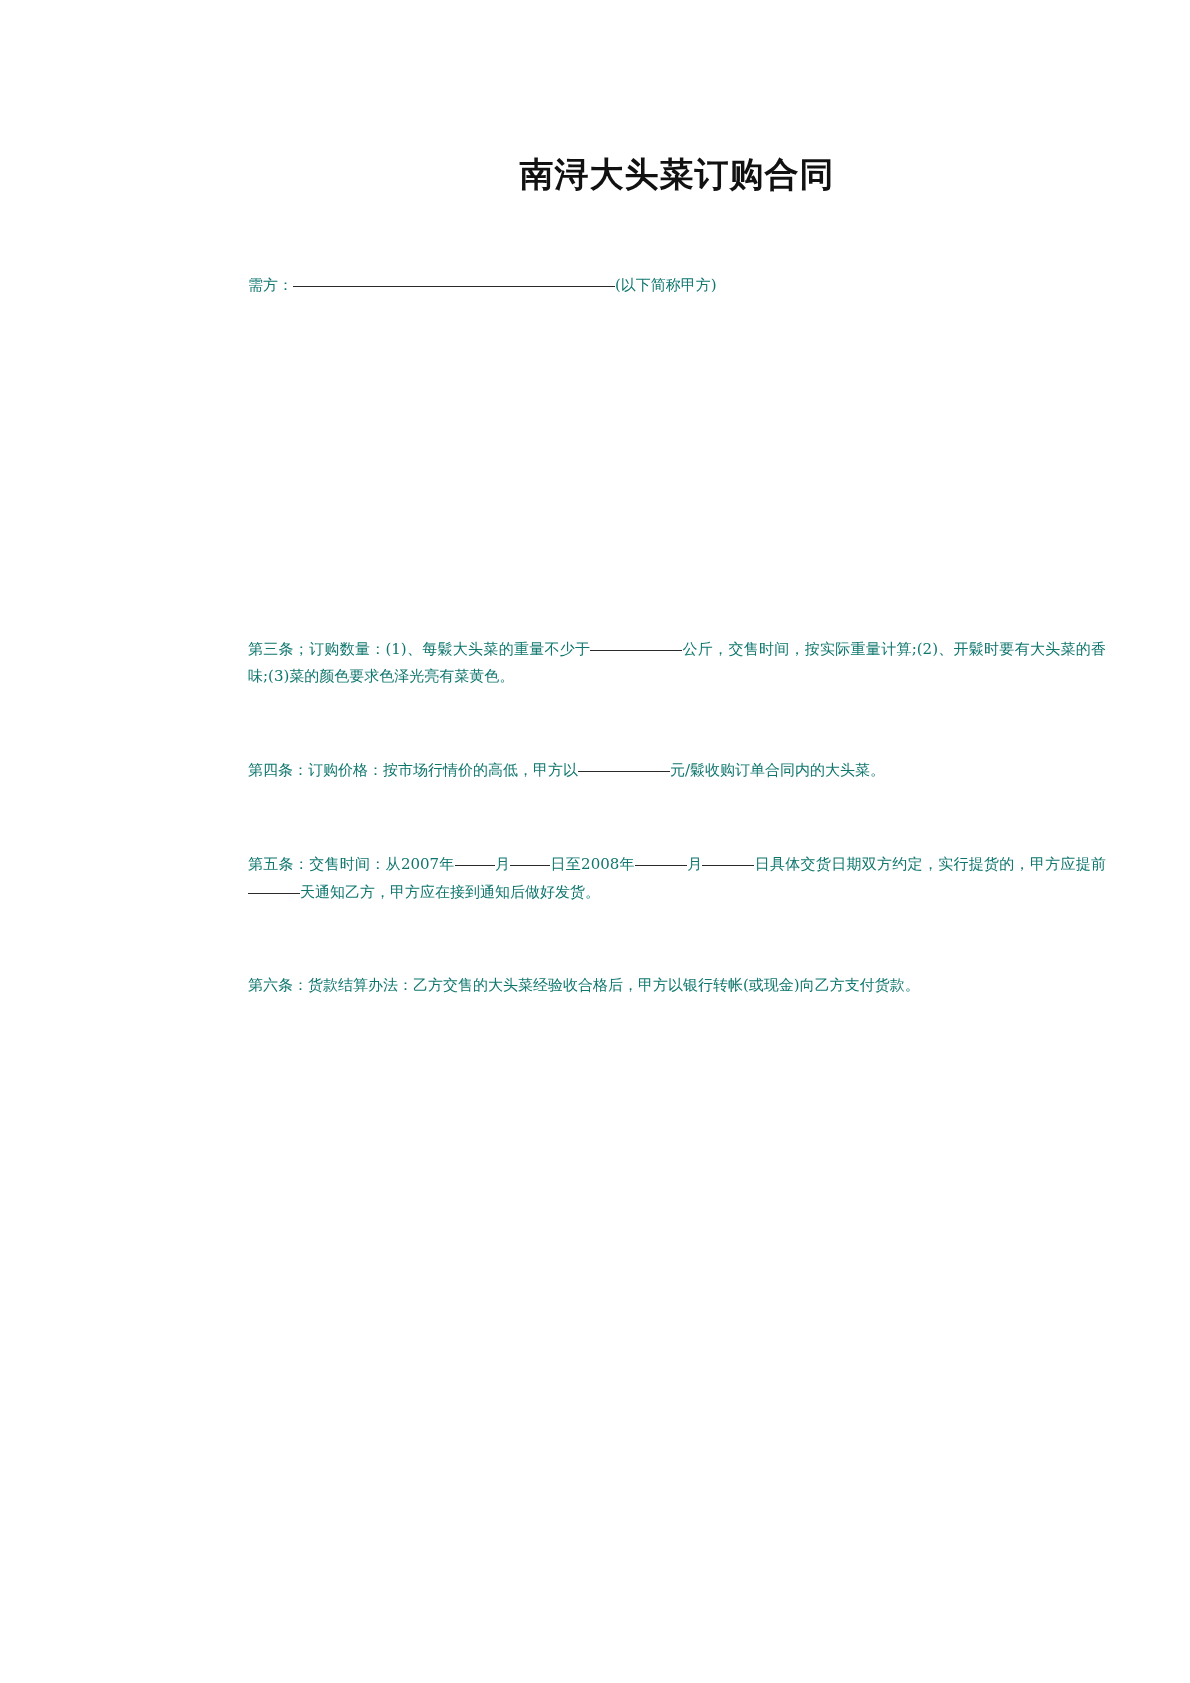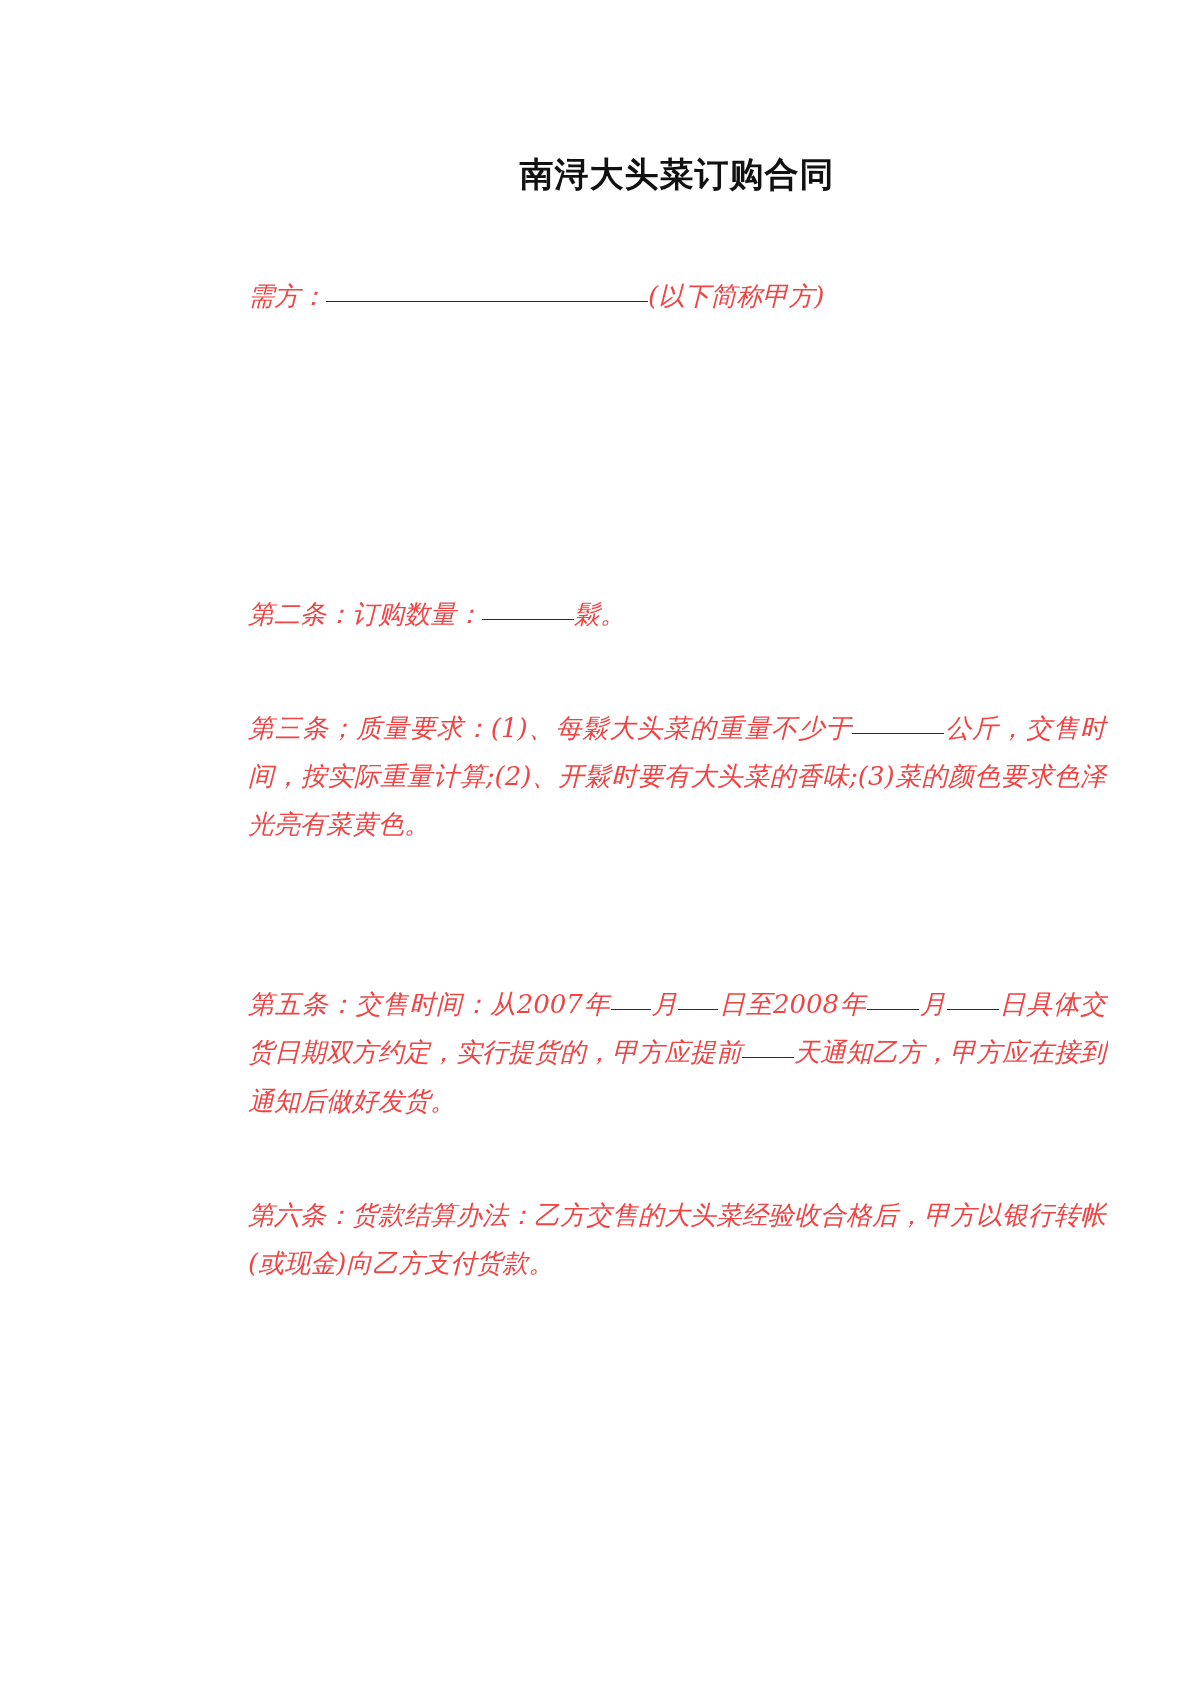--- a/index.html
+++ b/index.html
@@ -30,26 +30,25 @@
     font-weight: bold;
     text-align: center;
     letter-spacing: 1px;
     margin: 0;
     padding-top: 148px;
     padding-bottom: 0;
     line-height: 1.35;
     color: #111111;
   }
   .block {
-    font-size: 26px;
+    font-size: 15px;
     line-height: 1.85;
     text-align: justify;
     text-justify: inter-ideograph;
-    color: #ef4444;
-    font-style: italic;
+    color: #0f766e;
   }
   .sp-xl { height: 74px; }
   .sp-l  { height: 66px; }
   .sp-party { height: 64px; }
   .blank {
     display: inline-block;
     border-bottom: 1px solid #2b2b2b;
     vertical-align: baseline;
     position: relative;
     top: -3px;
@@ -86,32 +85,32 @@
 
 
     <div class="sp-xl"></div>
 
 
     <div class="sp-l"></div>
 
 
     <div class="sp-l"></div>
 
+
+    <div class="sp-l"></div>
+
     <div class="block">
-      <span>第二条：订购数量：</span><span class="blank blank-medium"></span><span>鬏。</span>
+      <span>第三条；订购数量：</span><span>(1)、每鬏大头菜的重量不少于</span><span class="blank blank-medium"></span><span>公斤，交售时间，按实际重量计算;</span><span>(2)、开鬏时要有大头菜的香味;</span><span>(3)菜的颜色要求色泽光亮有菜黄色。</span>
     </div>
 
     <div class="sp-l"></div>
 
     <div class="block">
-      <span>第三条；质量要求：</span><span>(1)、每鬏大头菜的重量不少于</span><span class="blank blank-medium"></span><span>公斤，交售时间，按实际重量计算;</span><span>(2)、开鬏时要有大头菜的香味;</span><span>(3)菜的颜色要求色泽光亮有菜黄色。</span>
+      <span>第四条：订购价格：</span><span>按市场行情价的高低，甲方以</span><span class="blank blank-medium"></span><span>元/鬏收购订单合同内的大头菜。</span>
     </div>
-
-    <div class="sp-l"></div>
-
 
     <div class="sp-l"></div>
 
     <div class="block">
       <span>第五条：交售时间：</span><span>从</span><span class="nowrap"><span>2007</span><span>年</span><span class="blank blank-tiny"></span><span>月</span><span class="blank blank-tiny"></span><span>日</span></span><span>至</span><span class="nowrap"><span>2008</span><span>年</span><span class="blank blank-small"></span><span>月</span><span class="blank blank-small"></span><span>日</span></span><span>具体交货日期双方约定，实行提货的，甲方应提前</span><span class="blank blank-small"></span><span>天通知乙方，甲方应在接到通知后做好发货。</span>
     </div>
 
     <div class="sp-l"></div>
 
     <div class="block">

